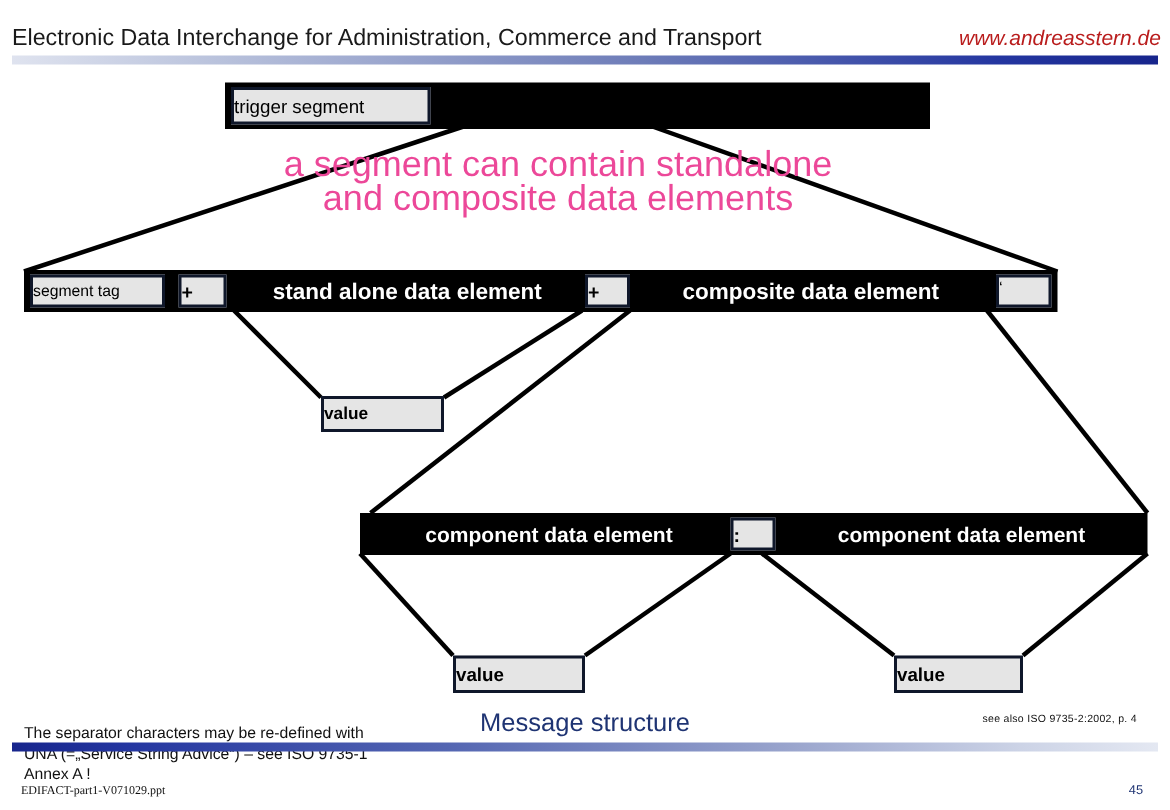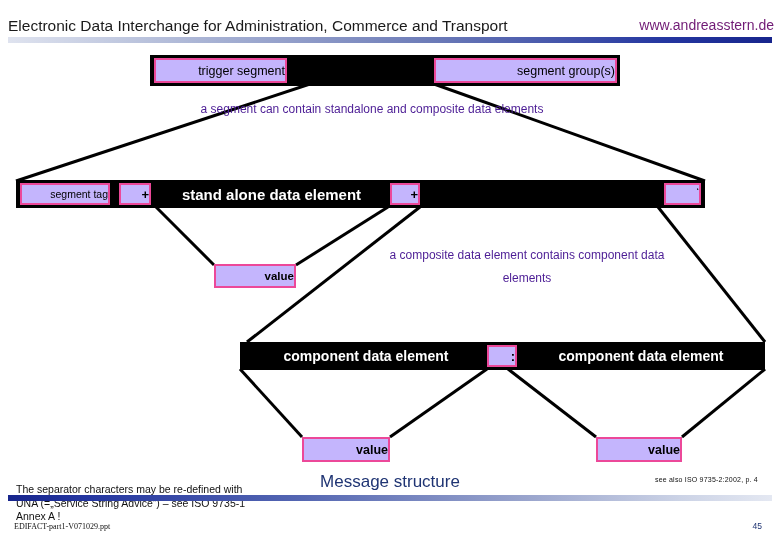--- a/index.html
+++ b/index.html
@@ -10,51 +10,51 @@
   }
   #slide{position:absolute;left:0;top:0;width:780px;height:540px;}
 
   
   .hdr-title{
     position:absolute;left:8px;top:17px;
     font-size:15.5px;color:#1a1a1a;white-space:nowrap;letter-spacing:0px;
   }
   .hdr-url{
     position:absolute;right:6px;top:17px;
-    font-size:14px;color:#701a75;white-space:nowrap;
+    font-size:14px;color:#b91c1c;white-space:nowrap;font-style:italic;
   }
   .hdr-rule{
     position:absolute;left:8px;top:37px;width:764px;height:6px;
     background:linear-gradient(to right,#dfe3ef 0%,#b9c2dc 18%,#6d7cb8 55%,#2436a0 86%,#17258c 100%);
   }
   .bot-rule{
     position:absolute;left:8px;top:495px;width:764px;height:6px;
     background:linear-gradient(to right,#17258c 0%,#2436a0 10%,#5466b2 38%,#9aa5cd 68%,#ccd3e6 88%,#e4e8f2 100%);
   }
 
   
   .blackbar{position:absolute;background:#000;}
   .wbox{
-    position:absolute;background:#c4b5fd;border:2px solid #ec4899;
-    display:flex;align-items:center;justify-content:flex-end;
+    position:absolute;background:#e5e5e5;border:2px solid #0f172a;
+    display:flex;align-items:center;justify-content:flex-start;
     color:#000;box-sizing:border-box;
   }
   .wtext{
     position:absolute;display:flex;align-items:center;justify-content:center;
     color:#fff;font-weight:bold;box-sizing:border-box;
   }
 
   
   svg.conn{position:absolute;left:0;top:0;width:780px;height:540px;overflow:visible;}
   svg.conn polyline{fill:none;stroke:#000;stroke-width:3;}
 
   
   .note{
-    position:absolute;text-align:center;color:#4c1d95;
-    font-size:12px;line-height:23px;
+    position:absolute;text-align:center;color:#ec4899;
+    font-size:24px;line-height:23px;
   }
 
   
   .sep-note{
     position:absolute;left:16px;top:447px;width:232px;
     font-size:10.5px;line-height:13.5px;color:#111;margin-top:36px;
   }
   .iso-note{
     position:absolute;left:655px;top:476px;width:120px;
     font-size:7px;color:#111;text-align:left;letter-spacing:.2px;
@@ -98,23 +98,20 @@
     <polyline points="765,369 682,437"></polyline>
   </svg>
 
   <div class="blackbar" style="left:150px;top:55px;width:470px;height:31px;"></div>
 
   <div class="wbox" style="left:154px;top:58px;width:133px;height:25px;font-size:12.5px;">
     <span>trigger segment</span>
   </div>
 
 
-  <div class="wbox" style="left:434px;top:58px;width:183px;height:25px;font-size:12.5px;">
-    <span>segment group(s)</span>
-  </div>
 
   <div class="note" style="left:170px;top:98px;width:404px;">
     <span>a segment can contain standalone and composite data elements</span>
   </div>
 
   <div class="blackbar" style="left:16px;top:180px;width:689px;height:28px;"></div>
 
   <div class="wbox" style="left:20px;top:183px;width:90px;height:22px;font-size:10.5px;">
     <span>segment tag</span>
   </div>
@@ -124,32 +121,32 @@
   </div>
 
   <div class="wtext" style="left:155px;top:183px;width:233px;height:22px;font-size:15px;">
     <span>stand alone data element</span>
   </div>
 
   <div class="wbox" style="left:390px;top:183px;width:30px;height:22px;font-size:13px;font-weight:bold;">
     <span>+</span>
   </div>
 
+  <div class="wtext" style="left:424px;top:183px;width:233px;height:22px;font-size:15px;">
+    <span>composite data element</span>
+  </div>
 
   <div class="wbox" style="left:664px;top:183px;width:37px;height:22px;font-size:11px;align-items:flex-start;padding-top:1px;">
     <span>‘</span>
   </div>
 
   <div class="wbox" style="left:214px;top:264px;width:82px;height:24px;font-size:11.5px;font-weight:bold;">
     <span>value</span>
   </div>
 
-  <div class="note" style="left:372px;top:244px;width:310px;">
-    <span>a composite data element contains component data elements</span>
-  </div>
 
   <div class="blackbar" style="left:240px;top:342px;width:525px;height:28px;"></div>
 
   <div class="wtext" style="left:245px;top:345px;width:242px;height:22px;font-size:14px;">
     <span>component data element</span>
   </div>
 
   <div class="wbox" style="left:487px;top:345px;width:30px;height:22px;font-size:13px;font-weight:bold;">
     <span>:</span>
   </div>

